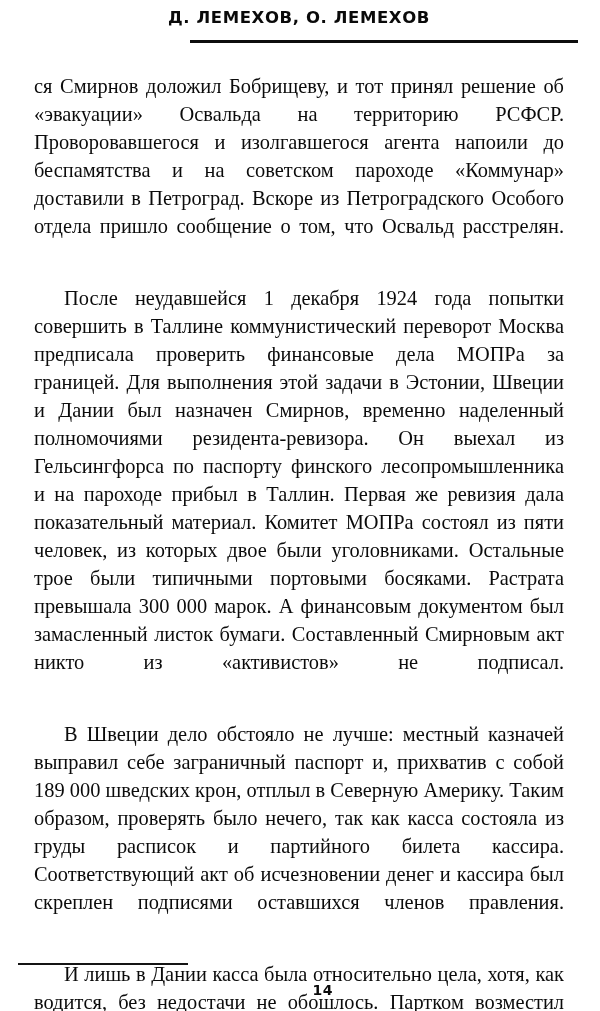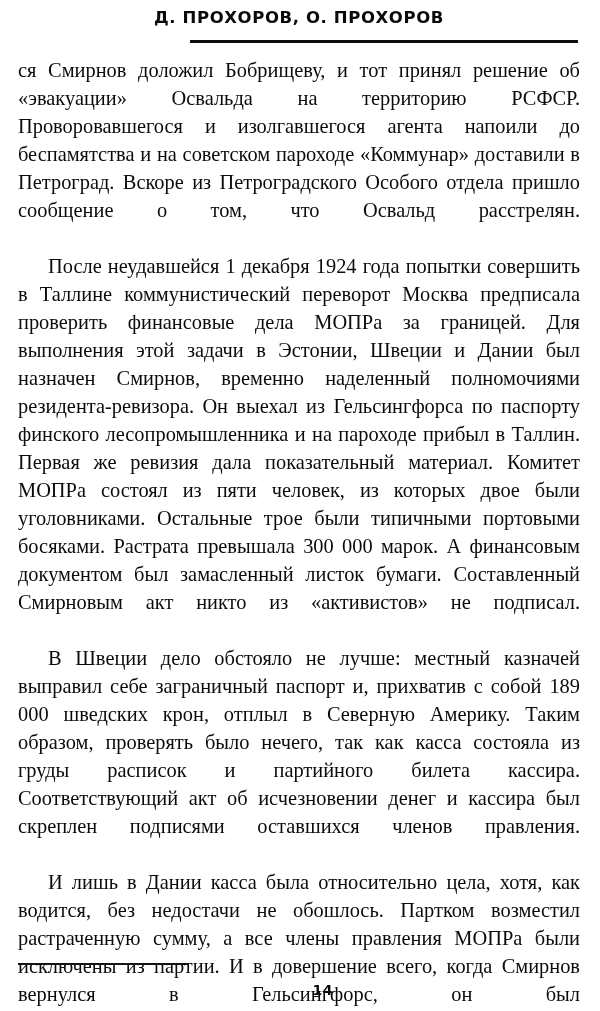--- a/index.html
+++ b/index.html
@@ -52,21 +52,21 @@
     font-family: "Liberation Serif", "DejaVu Serif", serif;
     font-size: 20.4px;
     line-height: 28px;
     color: #0b0b0b;
     text-align: justify;
     text-justify: inter-word;
     hyphens: manual;
   }
 
   .text-column p {
-    margin: 0;
+    margin: 16px;
     text-indent: 30px;
     text-align: justify;
   }
 
   
   .text-column p.continued {
     text-indent: 0;
   }
 
   
@@ -97,21 +97,21 @@
     font-weight: 700;
     letter-spacing: 0.5px;
     color: #0a0a0a;
   }
 </style>
 </head>
 <body>
 
 <div class="page">
 
-  <div class="running-head">Д. ПРОХОРОВ, О. ПРОХОРОВ</div>
+  <div class="running-head">Д. ЛЕМЕХОВ, О. ЛЕМЕХОВ</div>
 
   <div class="header-rule"></div>
 
   <div class="text-column">
     <p class="continued">ся Смирнов доложил Бобрищеву, и тот принял решение об «эвакуации» Освальда на территорию РСФСР. Проворовавшегося и изолгавшегося агента напоили до беспамятства и на советском пароходе «Коммунар» доставили в Петроград. Вскоре из Петроградского Особого отдела пришло сообщение о том, что Освальд расстрелян.</p>
     <p>После неудавшейся 1 декабря 1924 года попытки совершить в Таллине коммунистический переворот Москва предписала проверить финансовые дела МОПРа за границей. Для выполнения этой задачи в Эстонии, Швеции и Дании был назначен Смирнов, временно наделенный полномочиями резидента-ревизора. Он выехал из Гельсингфорса по паспорту финского лесопромышленника и на пароходе прибыл в Таллин. Первая же ревизия дала показательный материал. Комитет МОПРа состоял из пяти человек, из которых двое были уголовниками. Остальные трое были типичными портовыми босяками. Растрата превышала 300 000 марок. А финансовым документом был замасленный листок бумаги. Составленный Смирновым акт никто из «активистов» не подписал.</p>
     <p>В Швеции дело обстояло не лучше: местный казначей выправил себе заграничный паспорт и, прихватив с собой 189 000 шведских крон, отплыл в Северную Америку. Таким образом, проверять было нечего, так как касса состояла из груды расписок и партийного билета кассира. Соответствующий акт об исчезновении денег и кассира был скреплен подписями оставшихся членов правления.</p>
     <p>И лишь в Дании касса была относительно цела, хотя, как водится, без недостачи не обошлось. Партком возместил растраченную сумму, а все члены правления МОПРа были исключены из партии. И в довершение всего, когда Смирнов вернулся в Гельсингфорс, он был</p>
   </div>
 

